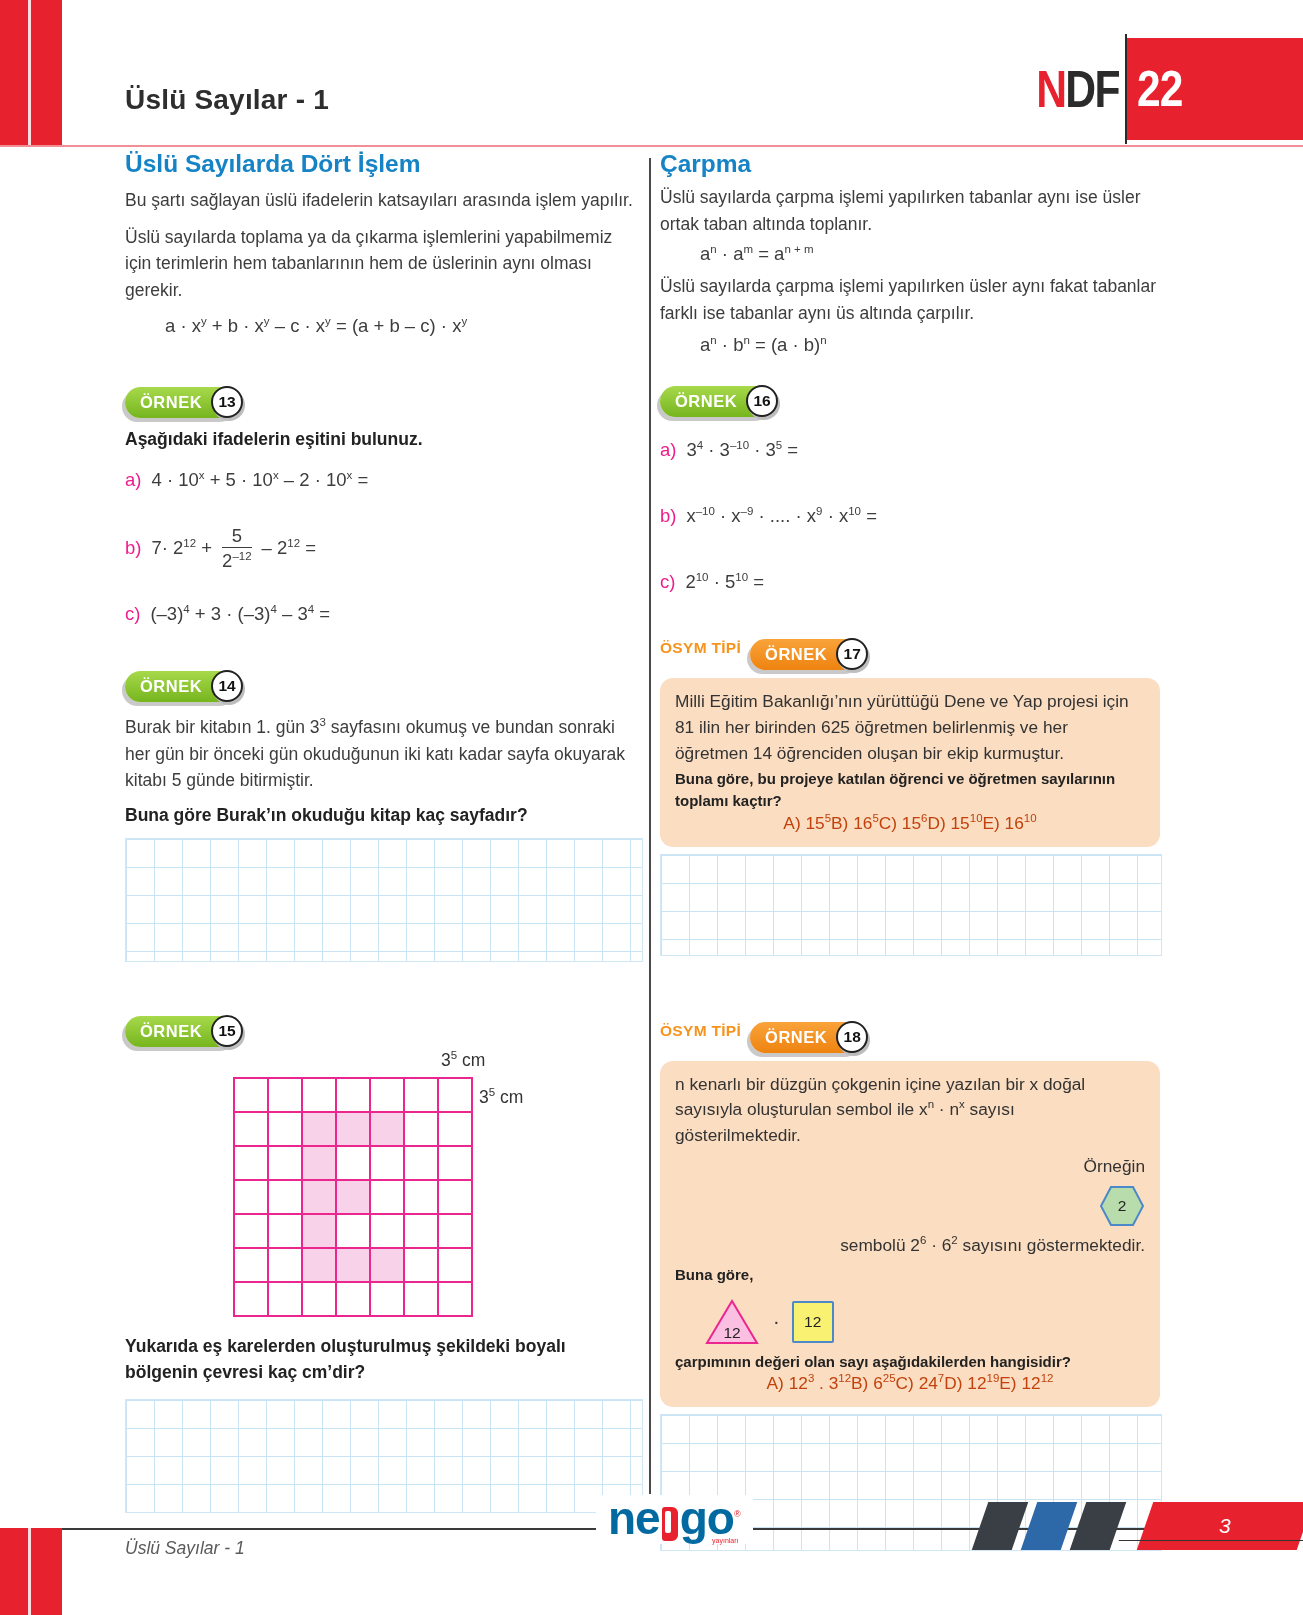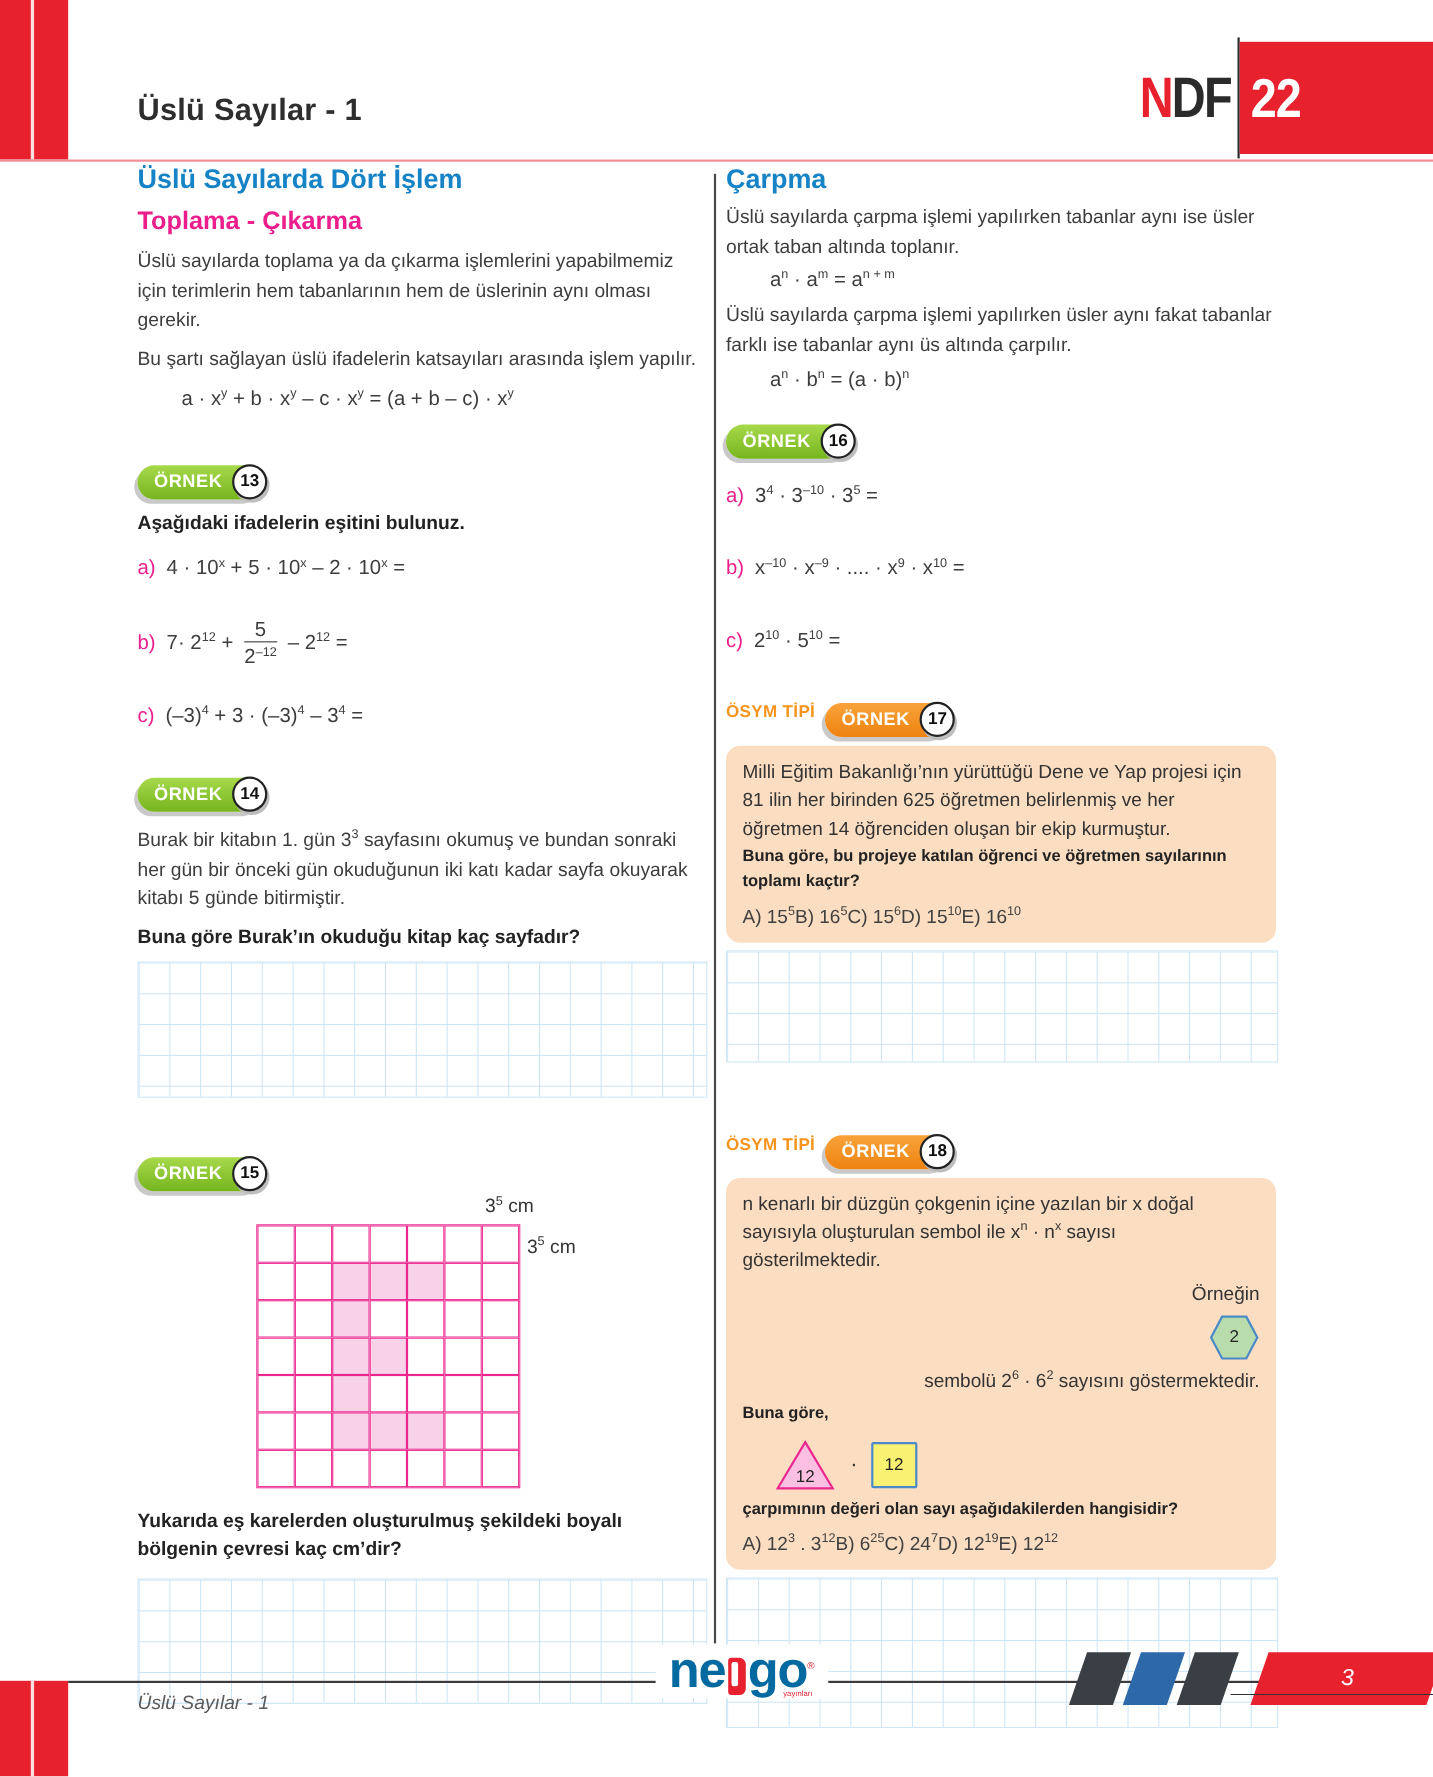--- a/index.html
+++ b/index.html
@@ -66,21 +66,21 @@
   .fig-cell{border:1.5px solid #ec268f;background:#fff;}
   .fig-cell.shaded{background:#f8d2e9;}
   .dim{position:absolute;font-size:17.5px;color:#333;}
   .dim-top{top:-27px;left:208px;}
   .dim-right{top:10px;left:246px;}
 
   
   .peach{background:#fbddc1;border-radius:13px;padding:11px 15px 13px 15px;margin-top:8px;}
   .peach p.body{margin-top:0;line-height:1.48;font-size:17.3px;color:#333;}
   .peach p.quest{margin-top:2px;line-height:1.48;font-size:15px;}
-  .choices{display:flex;justify-content:flex-start;font-size:17.3px;color:#404040;margin-top:10px;}
+  .choices{display:flex;justify-content:center;font-size:17.3px;color:#c2410c;margin-top:0;}
   .ex-row{display:flex;align-items:flex-end;gap:8px;margin-top:8px;font-size:17.3px;color:#333;flex-direction:column;}
   .shape{position:relative;display:inline-flex;align-items:center;justify-content:center;}
   .shape .val{position:absolute;font-size:15.5px;color:#222;}
   .shape.tri .val{bottom:5px;}
   .sq{width:38px;height:38px;background:#f8f172;border:2px solid #4b89c8;display:flex;align-items:center;justify-content:center;font-size:15.5px;color:#222;border-radius:2px;}
   .shapes-row{display:flex;align-items:center;gap:12px;margin:10px 0 4px 28px;font-size:20px;color:#333;}
 
   
   .footer-rule{position:absolute;left:62px;right:0;top:1528px;height:1.6px;background:#3a3a3a;}
   .footer-label{position:absolute;left:125px;top:1538px;font-style:italic;font-size:17.5px;color:#5a5a5a;}
@@ -115,23 +115,22 @@
 <div class="ndf-wrap">
   <div class="ndf-text"><span class="n">N</span><span>DF</span></div>
   <div class="ndf-div"></div>
   <div class="ndf-box">
       <span>22</span>
     </div>
 </div>
 
 <div class="col" id="col-left">
   <h2 class="section">Üslü Sayılarda Dört İşlem</h2>
-  <h3 class="sub">Toplama - Çıkarma</h3>
+  <p class="body" style="margin-top:9px">Bu şartı sağlayan üslü ifadelerin katsayıları arasında işlem yapılır.</p>
   <p class="body">Üslü sayılarda toplama ya da çıkarma işlemlerini yapabilmemiz için terimlerin hem tabanlarının hem de üslerinin aynı olması gerekir.</p>
-  <p class="body" style="margin-top:9px">Bu şartı sağlayan üslü ifadelerin katsayıları arasında işlem yapılır.</p>
   <div class="formula">a · x<sup>y</sup> + b · x<sup>y</sup> – c · x<sup>y</sup> = (a + b – c) · x<sup>y</sup></div>
 
   <div class="ornek" style="margin-top:50px">
     <span class="ornek-pill">ÖRNEK</span>
     <span class="ornek-num">13</span>
   </div>
   <p class="quest" style="">Aşağıdaki ifadelerin eşitini bulunuz.</p>
   <div class="item" style="margin-top:16px">
     <span class="letter">a)</span>
     <span>4 · 10<sup>x</sup> + 5 · 10<sup>x</sup> – 2 · 10<sup>x</sup> =</span>

